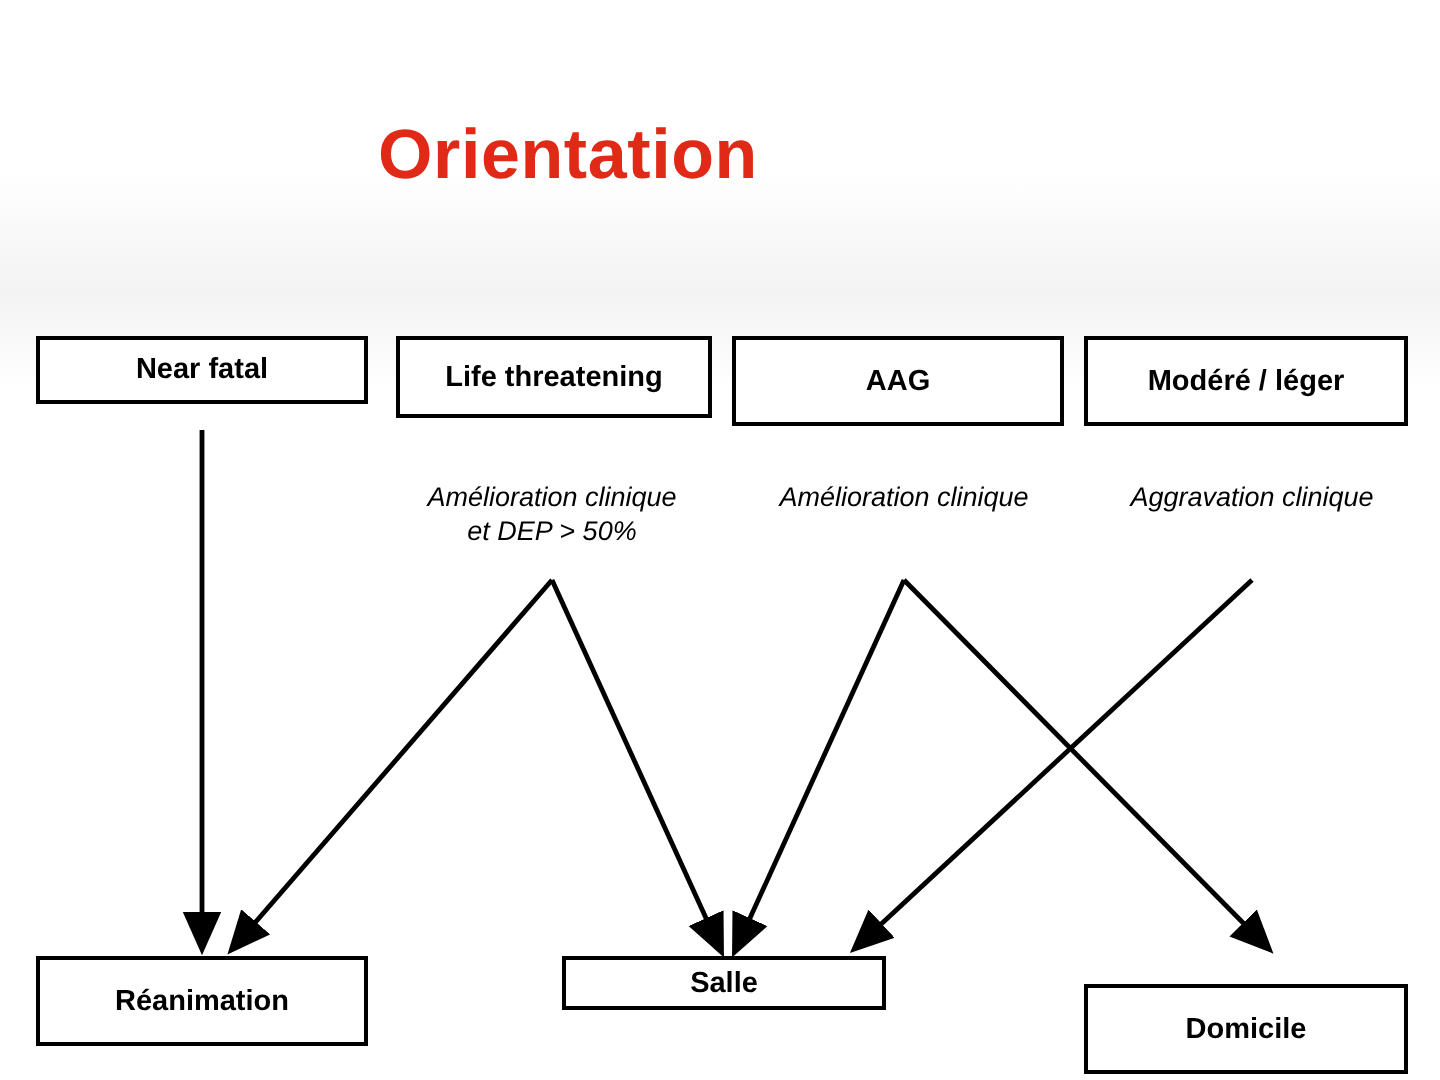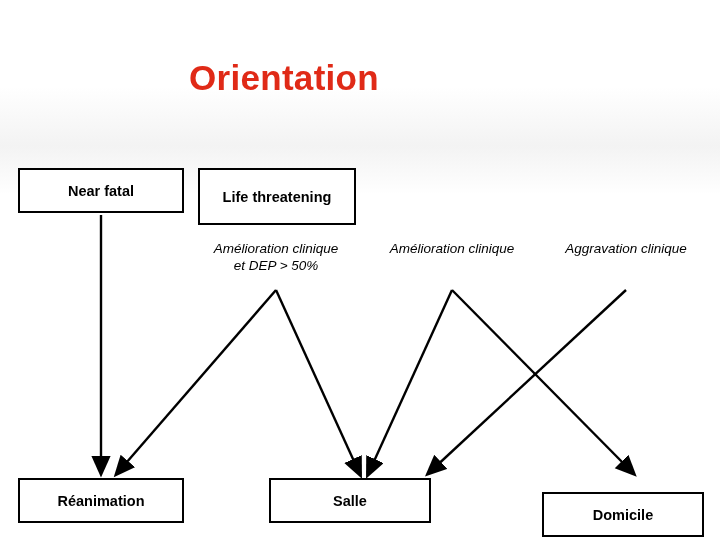--- a/index.html
+++ b/index.html
@@ -60,25 +60,31 @@
     overflow: visible;
   }
 </style>
 </head>
 <body>
 
 <div id="slide">
 
   <div id="title">Orientation</div>
 
-  <div class="box" style="left:18px; top:168px; width:166px; height:45px;">
+  <div class="box" style="left:18px; top:168px; width:166px; height:34px;">
     <span>Near fatal</span>
   </div>
-  <div class="box" style="left:198px; top:168px; width:158px; height:57px;">
+  <div class="box" style="left:198px; top:168px; width:158px; height:41px;">
     <span>Life threatening</span>
+  </div>
+  <div class="box" style="left:366px; top:168px; width:166px; height:45px;">
+    <span>AAG</span>
+  </div>
+  <div class="box" style="left:542px; top:168px; width:162px; height:45px;">
+    <span>Modéré / léger</span>
   </div>
 
   <div class="note" style="left:186px; top:241px; width:180px;">
     <div>Amélioration clinique</div>
     <div>et DEP &gt; 50%</div>
   </div>
   <div class="note" style="left:362px; top:241px; width:180px;">
     <div>Amélioration clinique</div>
   </div>
   <div class="note" style="left:538px; top:241px; width:176px;">
@@ -101,20 +107,20 @@
     <line x1="452" y1="290" x2="370" y2="470" stroke="#000000" stroke-width="2.4" marker-end="url(#ah)"></line>
 
     <line x1="452" y1="290" x2="630" y2="470" stroke="#000000" stroke-width="2.4" marker-end="url(#ah)"></line>
 
     <line x1="626" y1="290" x2="432" y2="470" stroke="#000000" stroke-width="2.4" marker-end="url(#ah)"></line>
   </svg>
 
   <div class="box" style="left:18px; top:478px; width:166px; height:45px;">
     <span>Réanimation</span>
   </div>
-  <div class="box" style="left:269px; top:478px; width:162px; height:45px;">
+  <div class="box" style="left:281px; top:478px; width:162px; height:27px;">
     <span>Salle</span>
   </div>
   <div class="box" style="left:542px; top:478px; width:162px; height:45px;margin-top:14px;">
     <span>Domicile</span>
   </div>
 
 </div>
 
 </body></html>

